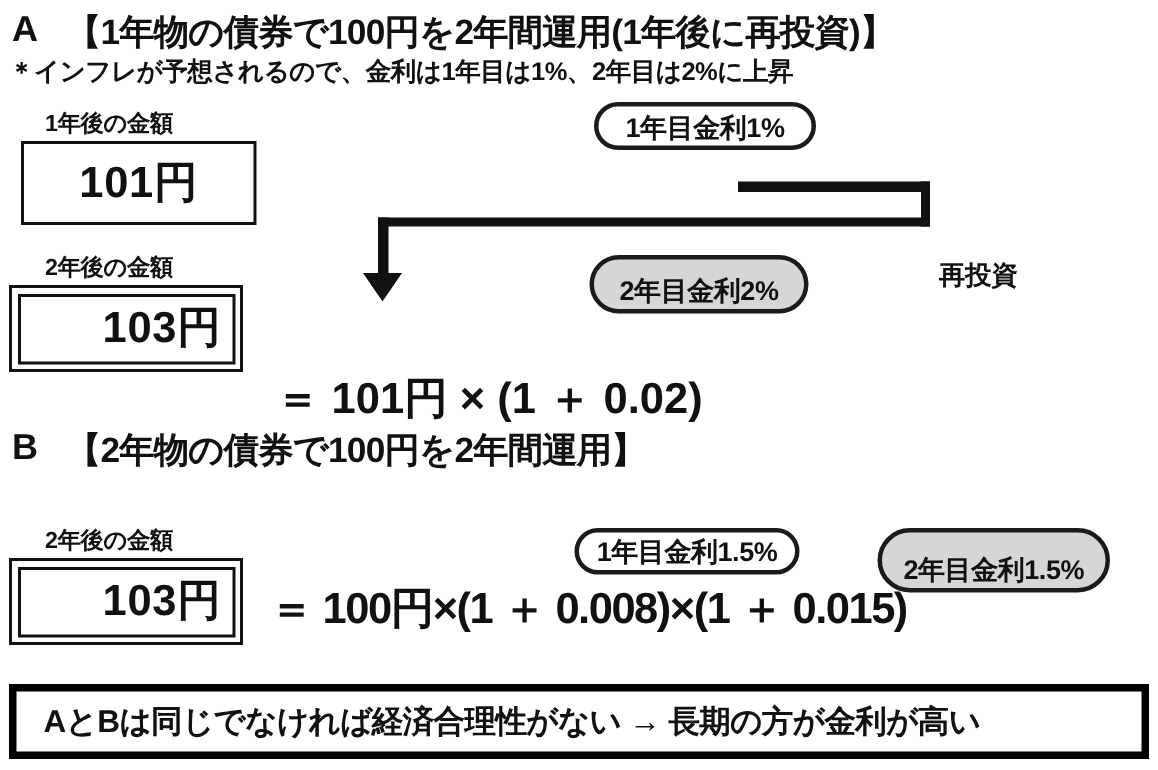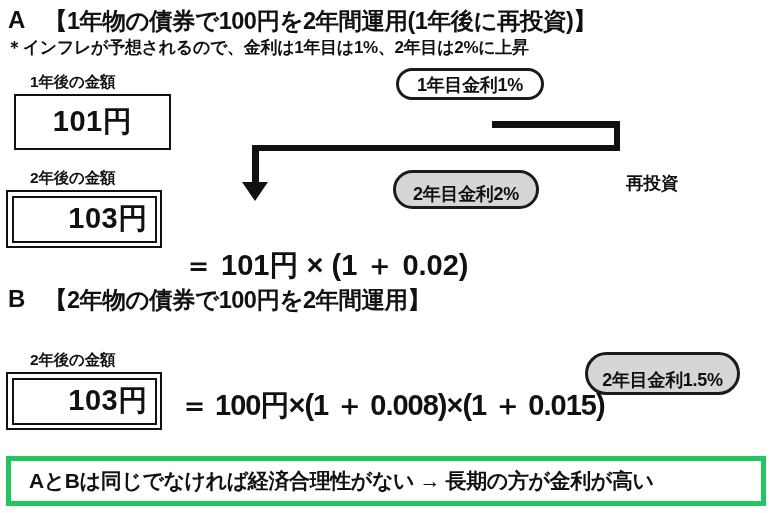--- a/index.html
+++ b/index.html
@@ -84,21 +84,21 @@
     border-right:13.5px solid transparent;
     border-top:19px solid #111;
   }
   .reinvest-label{
     font-size:17.5px;font-weight:bold;color:#111;white-space:nowrap;margin-top:44px;
   }
 
   
   .concl-box{
     box-sizing:border-box;
-    border:5px solid #22c55e;
+    border:5px solid #000000;
     background:#fff;
     display:flex;align-items:center;
   }
   .concl-text{
     font-size:21px;font-weight:bold;color:#111;
     white-space:nowrap;letter-spacing:-0.4px;
     padding-left:18px;
   }
 </style>
 </head>
@@ -150,20 +150,23 @@
 
   <div class="abs cap" style="left:30px;top:350px;">2年後の金額</div>
   <div class="abs amt-box dbl" style="left:6px;top:372px;width:156px;height:58px;">
     <span class="inner">
       <span class="amt-text">103円</span>
     </span>
   </div>
 
   <div class="abs formula tight" style="left:180px;top:386px;">＝ 100円×(1 ＋ 0.008)×(1 ＋ 0.015)</div>
 
+  <div class="abs pill white" style="left:383px;top:352px;width:150px;height:31px;">
+    <span>1年目金利1.5%</span>
+  </div>
   <div class="abs pill gray" style="left:585px;top:352px;width:155px;height:43px;">
     <span>2年目金利1.5%</span>
   </div>
 
   <div class="abs concl-box" style="left:6px;top:456px;width:760px;height:50px;">
     <span class="concl-text">AとBは同じでなければ経済合理性がない → 長期の方が金利が高い</span>
   </div>
 
 </div>
 

